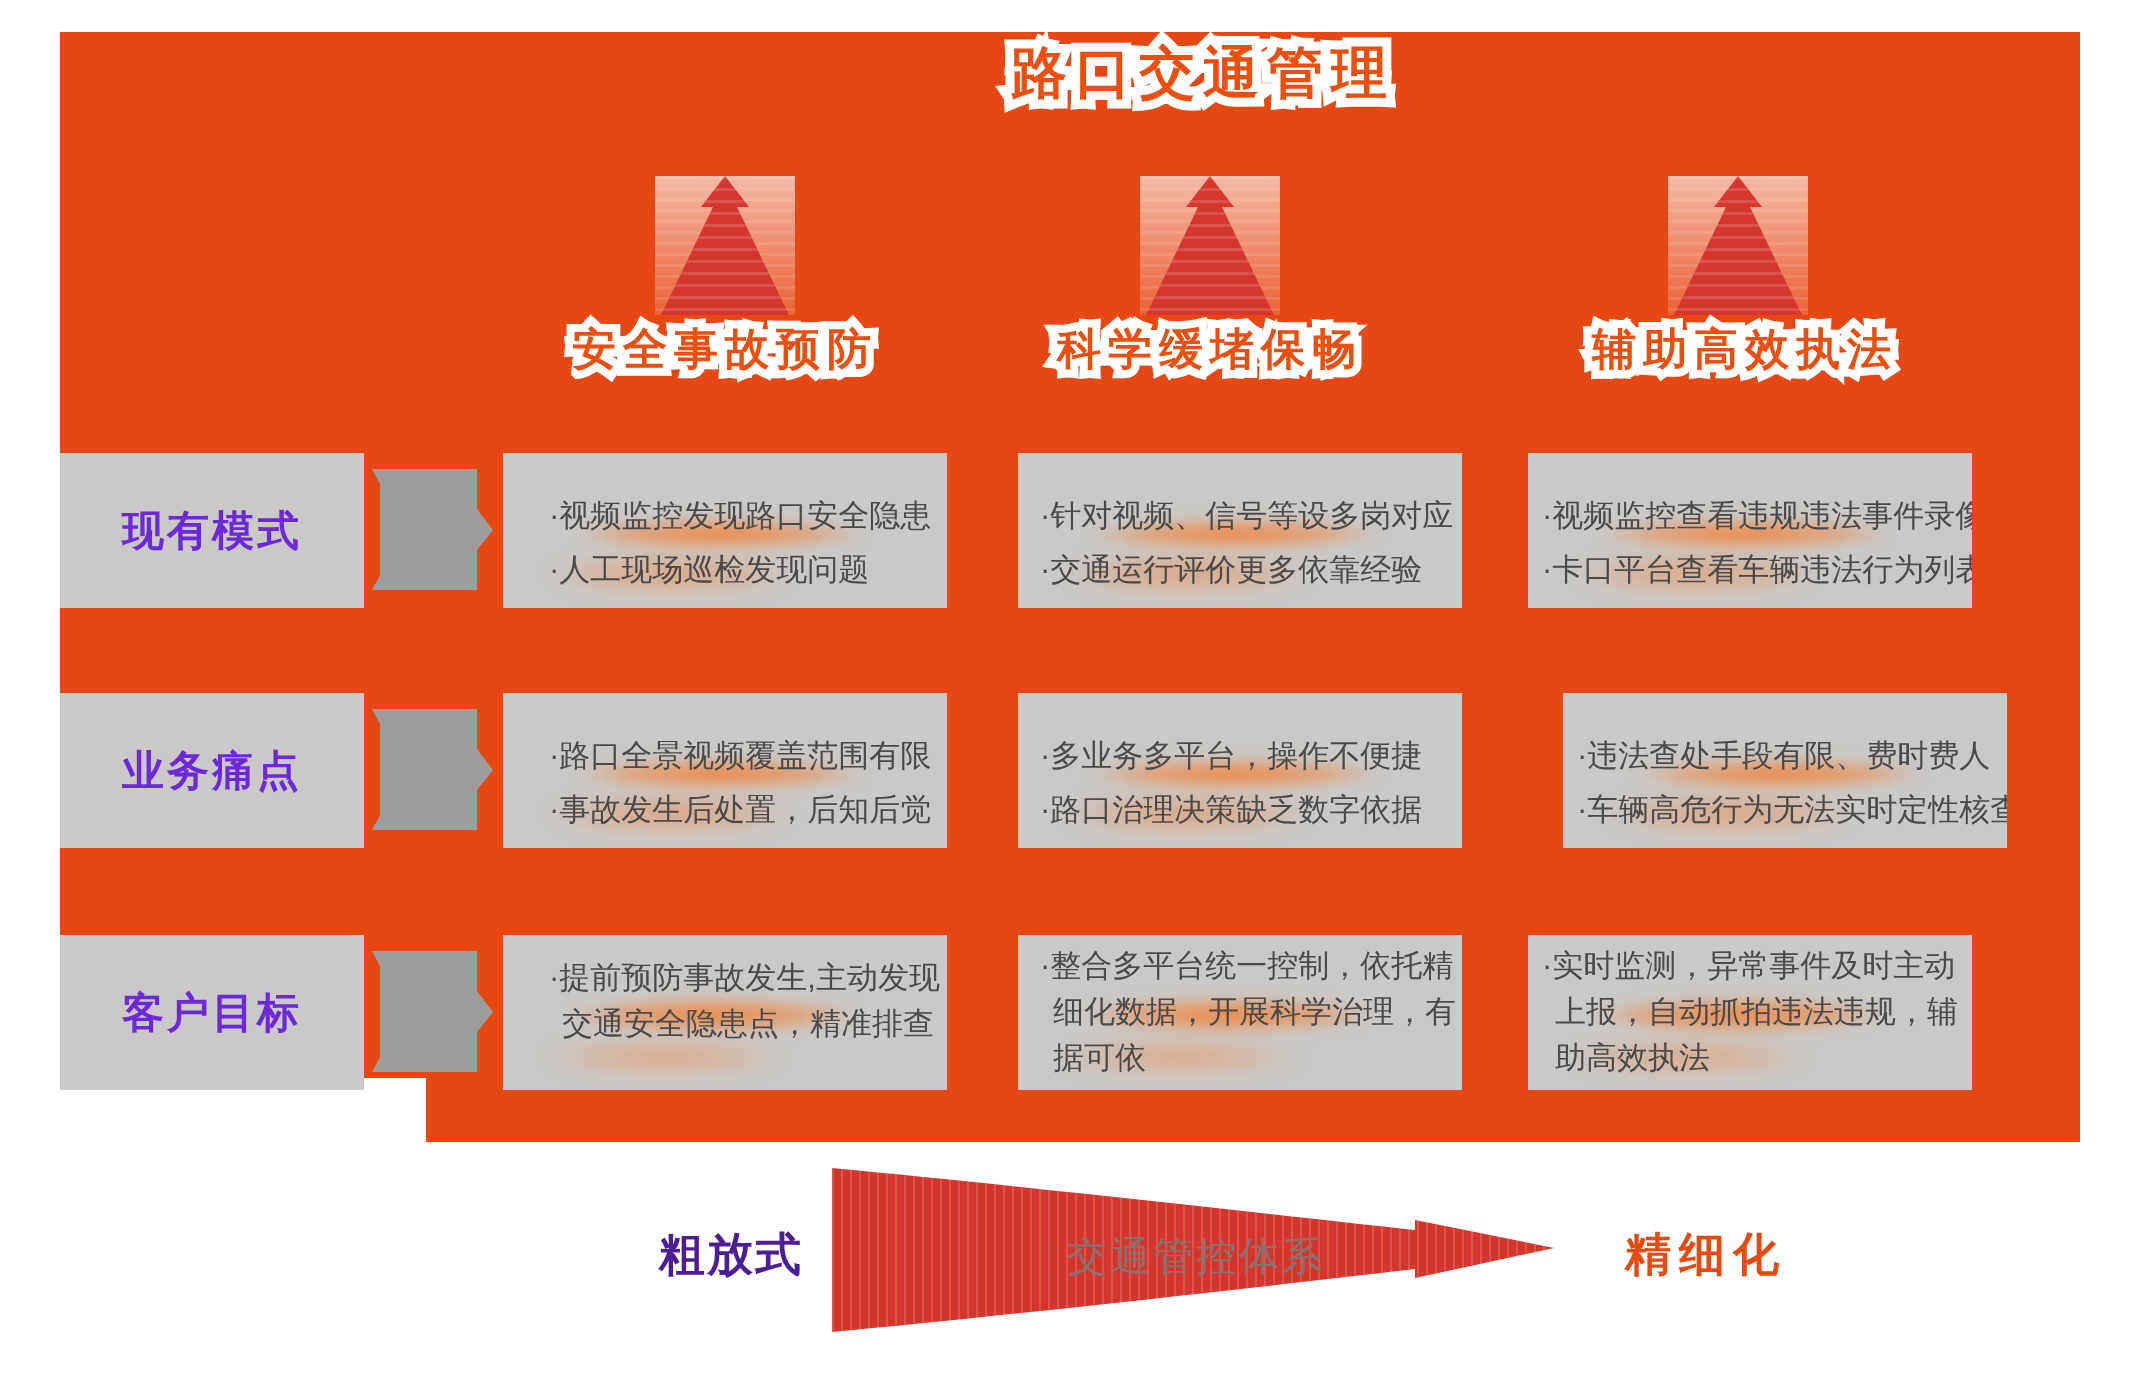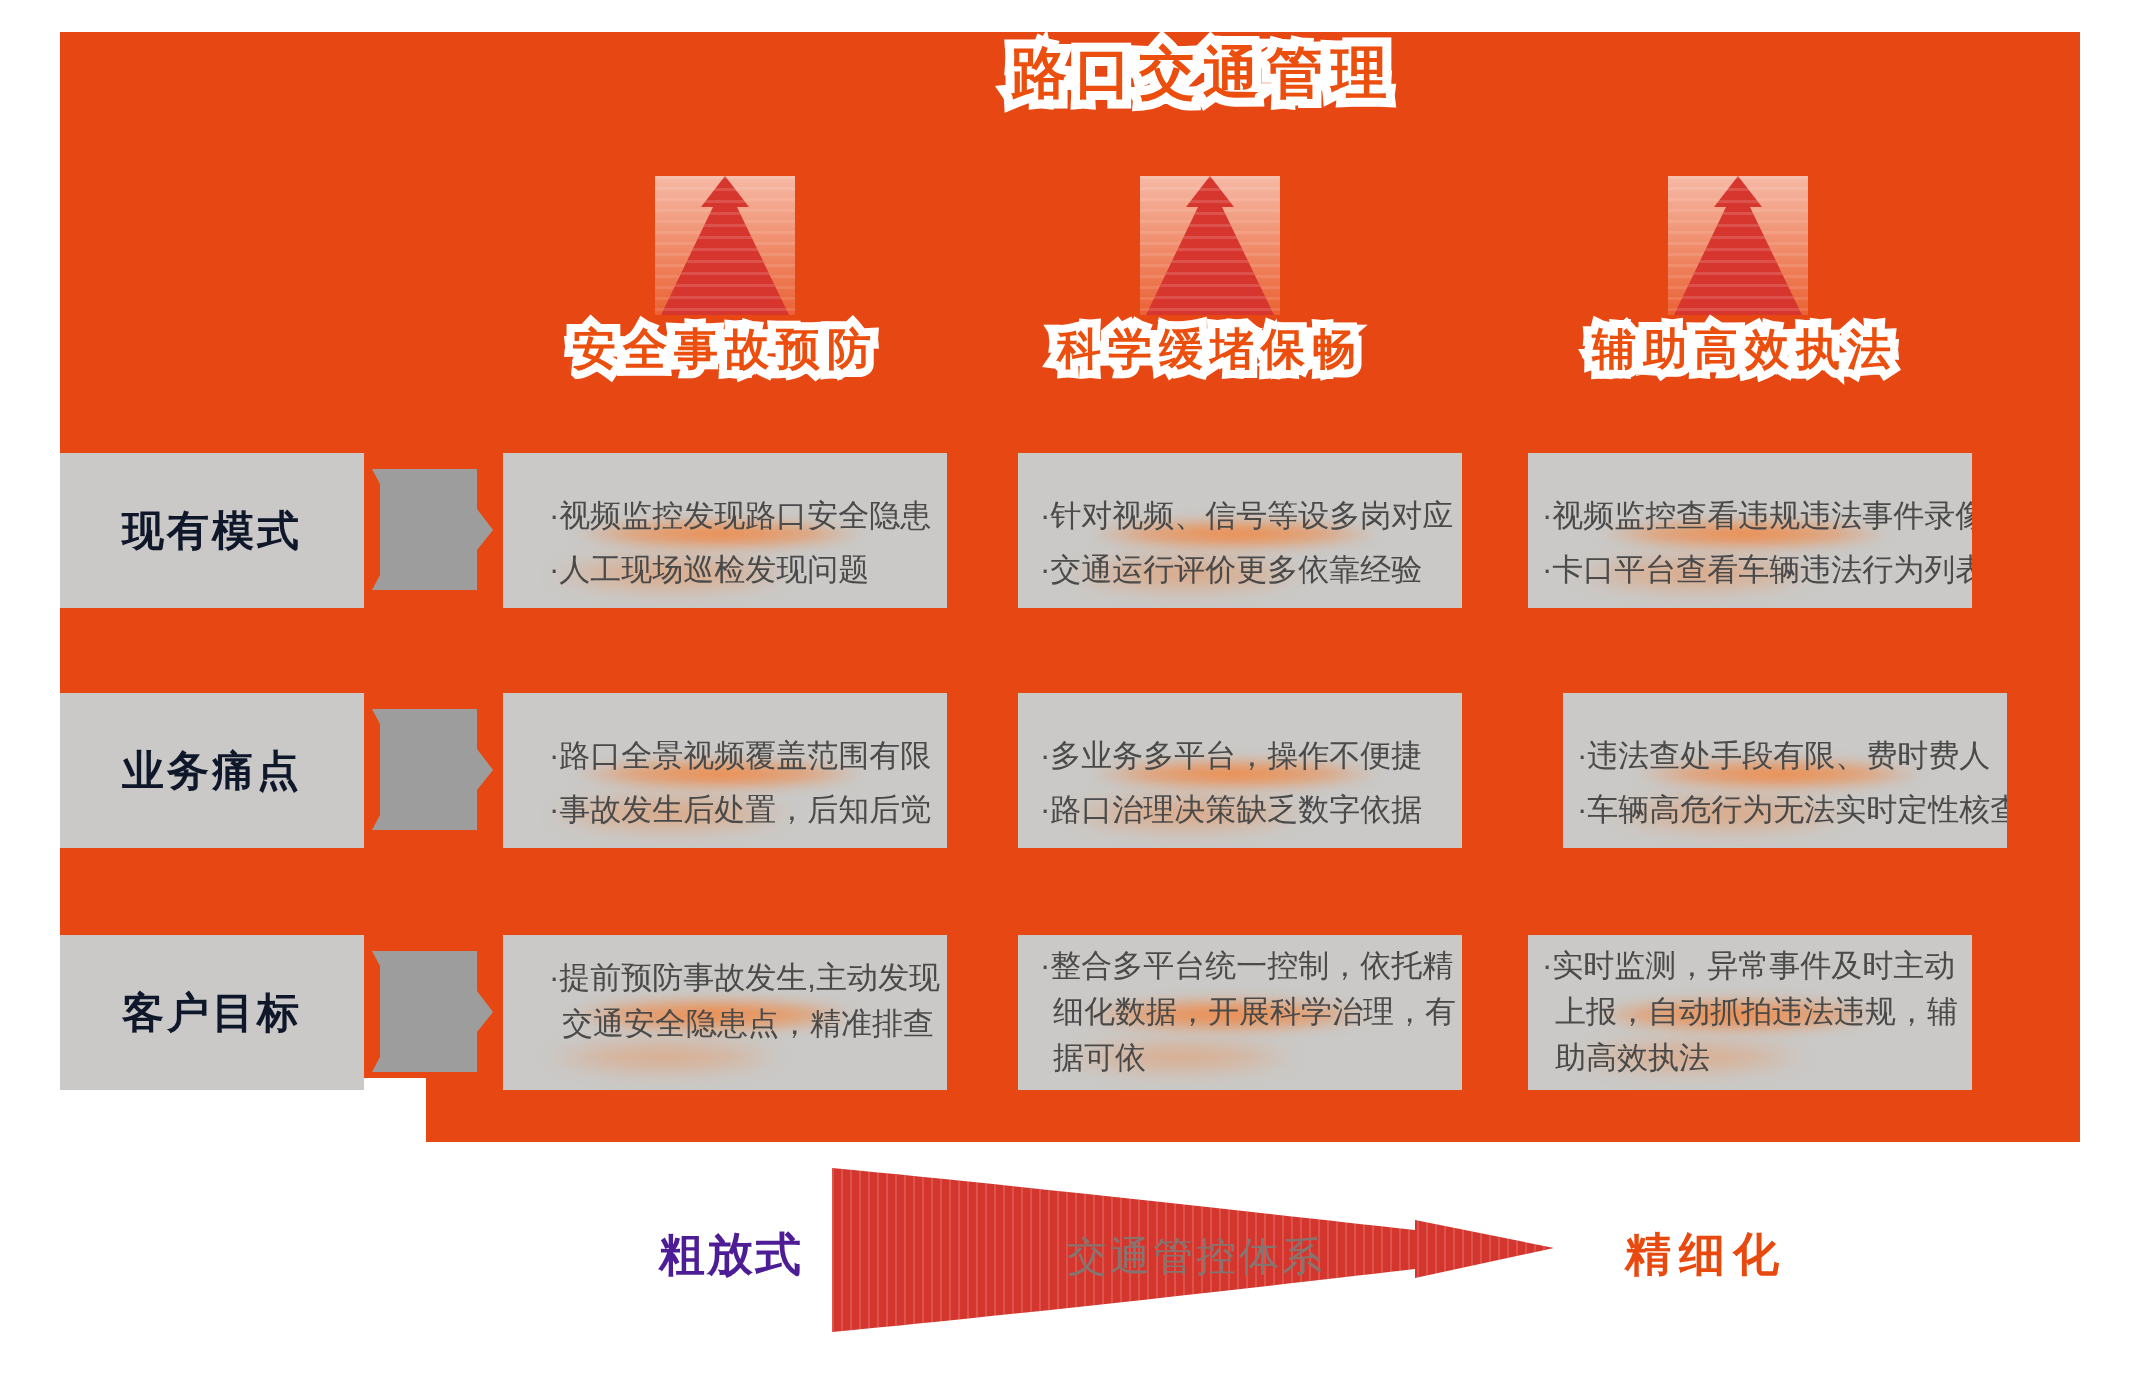--- a/index.html
+++ b/index.html
@@ -32,21 +32,21 @@
     position:absolute;left:0;top:0;width:140px;height:139px;
     background:
       repeating-linear-gradient(180deg, rgba(255,255,255,.14) 0 3px, rgba(255,255,255,0) 3px 12px),
       #D6362E;
     clip-path:polygon(70px 0,94px 31px,82px 31px,134px 139px,6px 139px,58px 31px,46px 31px);
   }
   
   .row-label{
     position:absolute;left:60px;width:304px;height:155px;background:#CAC9C7;
     display:flex;align-items:center;justify-content:center;
-    font-size:42px;font-weight:bold;color:#0f172a;letter-spacing:3px;
+    font-size:42px;font-weight:bold;color:#6d28d9;letter-spacing:3px;
   }
   .flow-arrow{
     position:absolute;left:368px;width:125px;height:121px;background:#9D9D9D;
     clip-path:polygon(4px 0,109px 0,109px 40px,125px 61px,109px 81px,109px 121px,4px 121px,12px 106px,12px 15px);
   }
   .cell{
     position:absolute;width:444px;height:155px;background:#CAC9C7;overflow:hidden;
     color:#4A4A4A;font-size:31px;font-weight:500;
   }
   .cell .lines{position:relative;z-index:2;}

